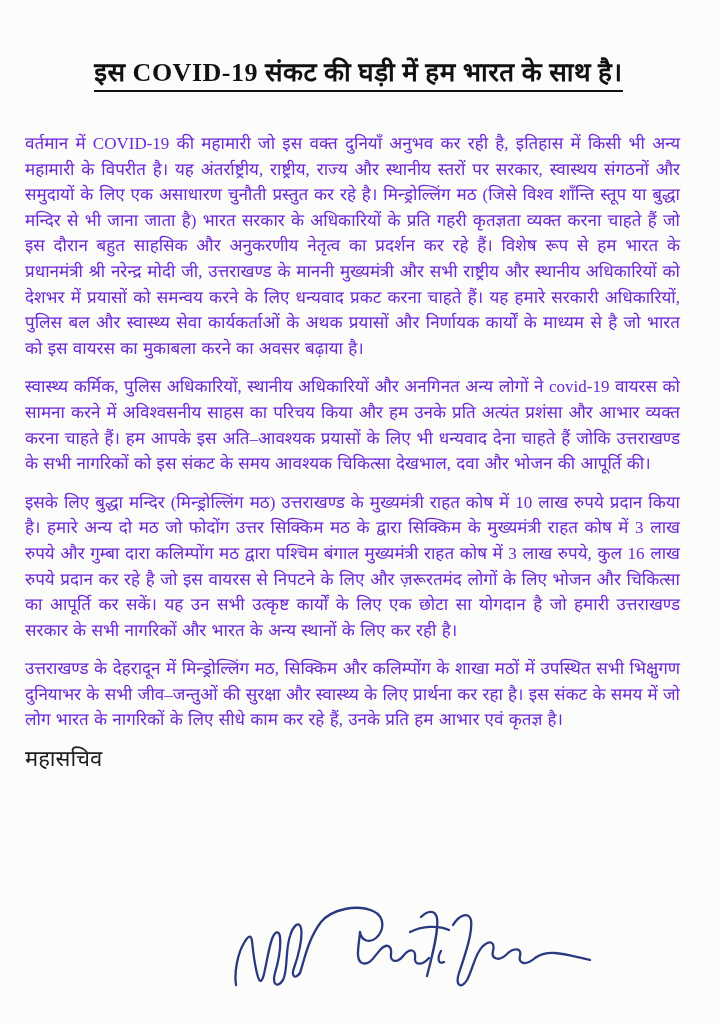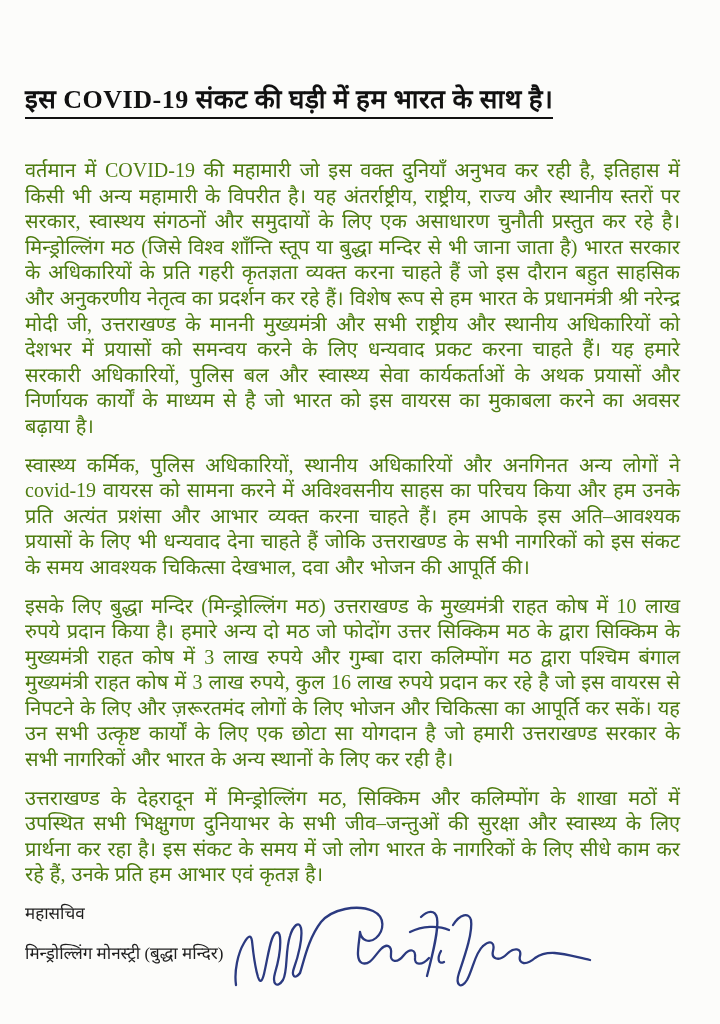--- a/index.html
+++ b/index.html
@@ -17,46 +17,46 @@
     overflow: hidden;
     box-shadow: 0 0 4px rgba(0,0,0,.15);
   }
   .page-inner {
     position: absolute;
     left: 25px;
     right: 28px;
     top: 0;
   }
   .doc-title {
-    margin: 80px 0 0 0;
-    text-align: left;
+    margin: 53px 0 0 0;
+    text-align: center;
     font-size: 26px;
     font-weight: 700;
     color: #111;
     letter-spacing: 0.5px;
   }
   .doc-title .underline {
     border-bottom: 2.5px solid #111;
     padding-bottom: 3px;
   }
   .body-text {
     margin-top: 42px;
   }
   .body-text p {
     margin: 0 12px 13px 0;
-    font-size: 20px;
+    font-size: 17px;
     line-height: 25.6px;
-    color: #4d7c0f;
+    color: #6d28d9;
     text-align: justify;
     text-justify: inter-word;
     word-spacing: 1px;
   }
   .signoff-role {
     margin: 2px 0 0 0;
-    font-size: 17px;
+    font-size: 22px;
     line-height: 25.6px;
     color: #1e1e1e;
   }
   .signoff-org {
     margin: 14px 0 0 0;
     font-size: 17px;
     line-height: 25.6px;
     color: #1e1e1e;
   }
   .signature-wrap {
@@ -82,21 +82,20 @@
     <h1 class="doc-title"><span class="underline">इस COVID-19 संकट की घड़ी में हम भारत के साथ है।</span></h1>
 
     <div class="body-text">
       <p>वर्तमान में COVID-19 की महामारी जो इस वक्त दुनियाँ अनुभव कर रही है, इतिहास में किसी भी अन्य महामारी के विपरीत है। यह अंतर्राष्ट्रीय, राष्ट्रीय, राज्य और स्थानीय स्तरों पर सरकार, स्वास्थय संगठनों और समुदायों के लिए एक असाधारण चुनौती प्रस्तुत कर रहे है। मिन्ड्रोल्लिंग मठ (जिसे विश्व शाँन्ति स्तूप या बुद्धा मन्दिर से भी जाना जाता है) भारत सरकार के अधिकारियों के प्रति गहरी कृतज्ञता व्यक्त करना चाहते हैं जो इस दौरान बहुत साहसिक और अनुकरणीय नेतृत्व का प्रदर्शन कर रहे हैं। विशेष रूप से हम भारत के प्रधानमंत्री श्री नरेन्द्र मोदी जी, उत्तराखण्ड के माननी मुख्यमंत्री और सभी राष्ट्रीय और स्थानीय अधिकारियों को देशभर में प्रयासों को समन्वय करने के लिए धन्यवाद प्रकट करना चाहते हैं। यह हमारे सरकारी अधिकारियों, पुलिस बल और स्वास्थ्य सेवा कार्यकर्ताओं के अथक प्रयासों और निर्णायक कार्यों के माध्यम से है जो भारत को इस वायरस का मुकाबला करने का अवसर बढ़ाया है।</p>
       <p>स्वास्थ्य कर्मिक, पुलिस अधिकारियों, स्थानीय अधिकारियों और अनगिनत अन्य लोगों ने covid-19 वायरस को सामना करने में अविश्वसनीय साहस का परिचय किया और हम उनके प्रति अत्यंत प्रशंसा और आभार व्यक्त करना चाहते हैं। हम आपके इस अति–आवश्यक प्रयासों के लिए भी धन्यवाद देना चाहते हैं जोकि उत्तराखण्ड के सभी नागरिकों को इस संकट के समय आवश्यक चिकित्सा देखभाल, दवा और भोजन की आपूर्ति की।</p>
       <p>इसके लिए बुद्धा मन्दिर (मिन्ड्रोल्लिंग मठ) उत्तराखण्ड के मुख्यमंत्री राहत कोष में 10 लाख रुपये प्रदान किया है। हमारे अन्य दो मठ जो फोदोंग उत्तर सिक्किम मठ के द्वारा सिक्किम के मुख्यमंत्री राहत कोष में 3 लाख रुपये और गुम्बा दारा कलिम्पोंग मठ द्वारा पश्चिम बंगाल मुख्यमंत्री राहत कोष में 3 लाख रुपये, कुल 16 लाख रुपये प्रदान कर रहे है जो इस वायरस से निपटने के लिए और ज़रूरतमंद लोगों के लिए भोजन और चिकित्सा का आपूर्ति कर सकें। यह उन सभी उत्कृष्ट कार्यों के लिए एक छोटा सा योगदान है जो हमारी उत्तराखण्ड सरकार के सभी नागरिकों और भारत के अन्य स्थानों के लिए कर रही है।</p>
       <p>उत्तराखण्ड के देहरादून में मिन्ड्रोल्लिंग मठ, सिक्किम और कलिम्पोंग के शाखा मठों में उपस्थित सभी भिक्षुगण दुनियाभर के सभी जीव–जन्तुओं की सुरक्षा और स्वास्थ्य के लिए प्रार्थना कर रहा है। इस संकट के समय में जो लोग भारत के नागरिकों के लिए सीधे काम कर रहे हैं, उनके प्रति हम आभार एवं कृतज्ञ है।</p>
     </div>
 
     <p class="signoff-role">महासचिव</p>
-    <p class="signoff-org">मिन्ड्रोल्लिंग मोनस्ट्री (बुद्धा मन्दिर)</p>
 
   </div>
 
   <div class="signature-wrap">
     <svg viewBox="0 0 360 104" xmlns="http://www.w3.org/2000/svg">
       <g fill="none" stroke-width="2.3" stroke-linecap="round" stroke-linejoin="round" stroke="#2b3a80">
 
         <path d="M3,82 C1,68 5,50 11,40 C15,33 18,31 19,38 C20,48 22,64 25,74 C27,80 29,79 31,71 C34,58 36,44 39,36 C42,28 46,27 47,34 C48,44 45,60 42,70 C39,81 44,86 50,77 C55,68 52,48 57,33 C60,23 66,17 68,25 C70,35 65,54 61,65 C58,73 62,77 67,70"></path>
 
         <path d="M67,70 C71,58 75,36 88,19 C99,6 124,1 140,8 C153,14 151,28 143,35 C136,41 128,37 127,29 C126,42 122,57 129,60 C137,63 142,52 148,46 C154,40 159,43 158,51 C157,59 164,61 171,52 C177,45 183,46 182,55 C181,62 189,63 196,55"></path>

